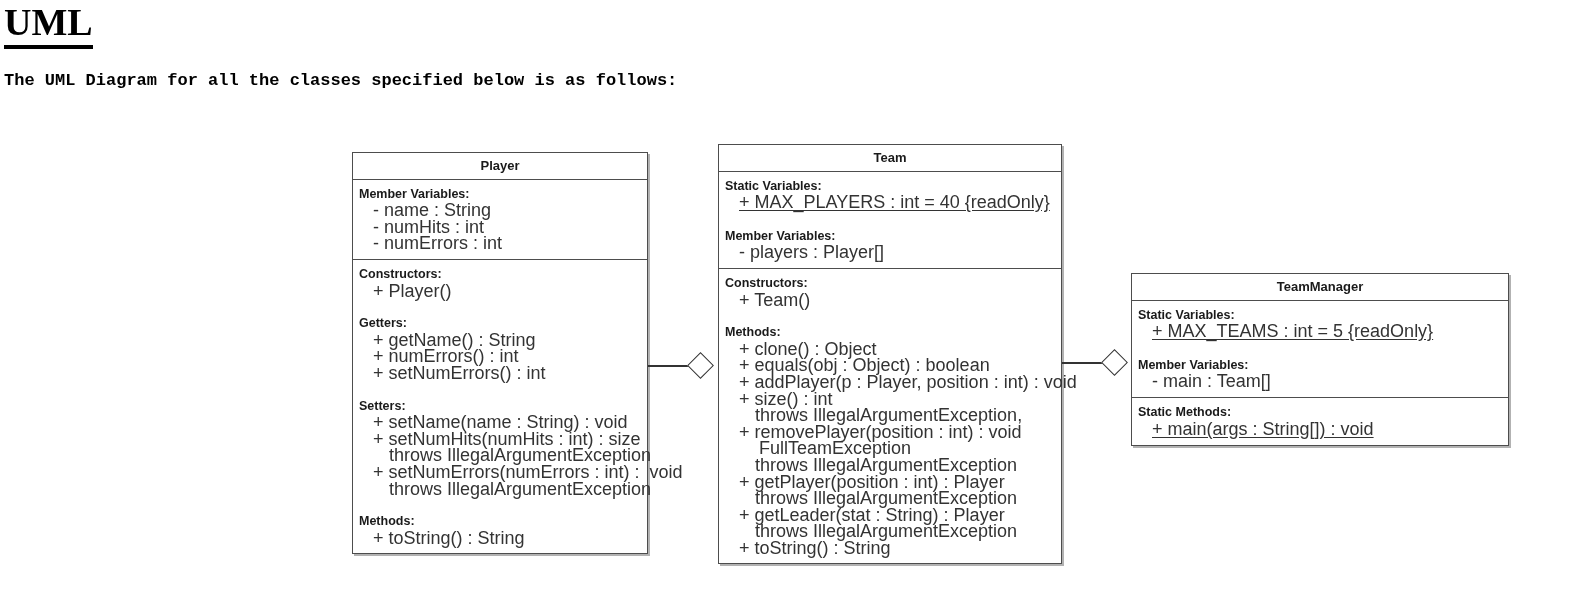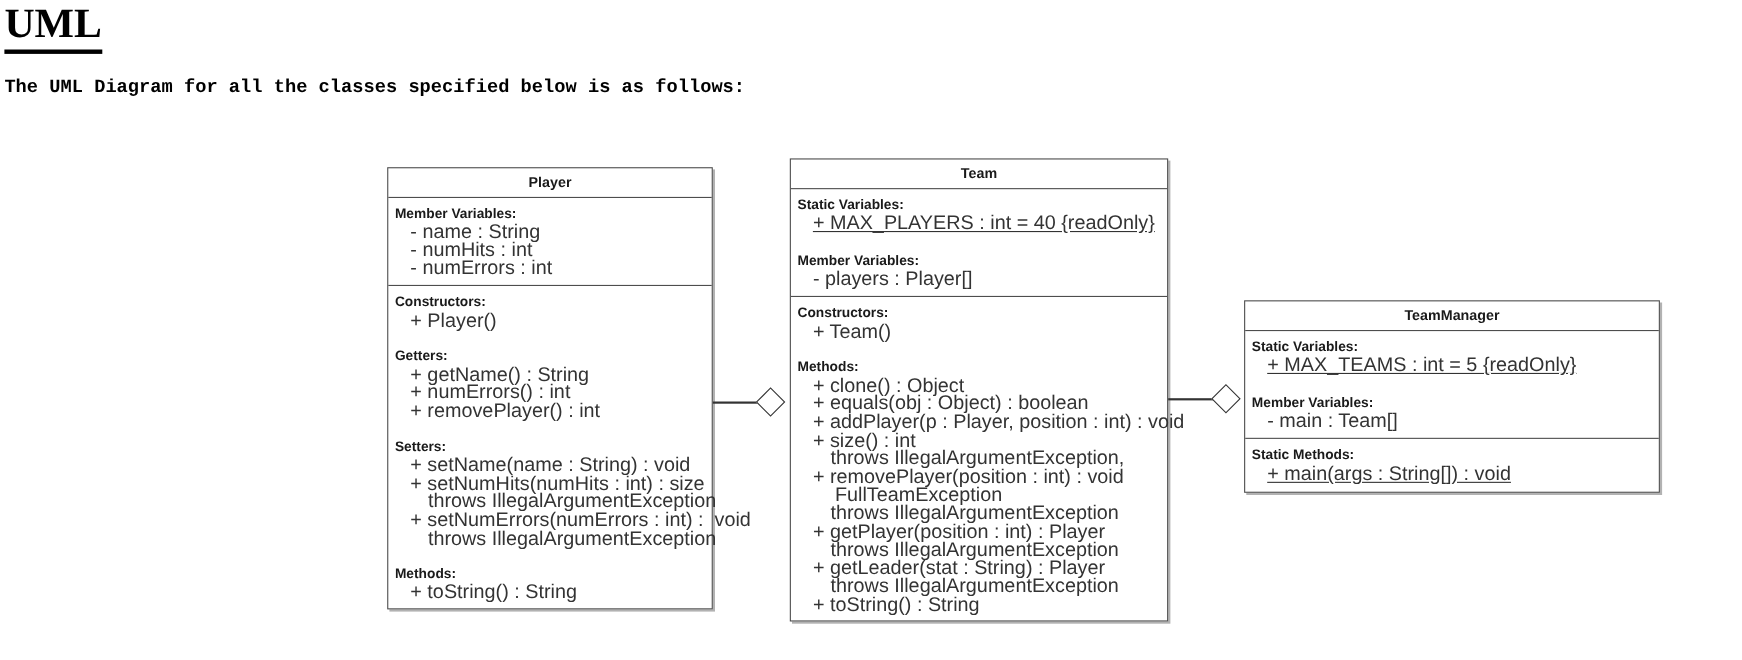--- a/index.html
+++ b/index.html
@@ -134,21 +134,21 @@
       <div class="member">- numErrors : int</div>
     </div>
 
     <div class="uml-compartment">
       <div class="grp-label">Constructors:</div>
       <div class="member">+ Player()</div>
 
       <div class="grp-label spaced">Getters:</div>
       <div class="member">+ getName() : String</div>
       <div class="member">+ numErrors() : int</div>
-      <div class="member">+ removePlayer() : int</div>
+      <div class="member">+ setNumErrors() : int</div>
 
       <div class="grp-label spaced">Setters:</div>
       <div class="member">+ setName(name : String) : void</div>
       <div class="member">+ setNumHits(numHits : int) : size</div>
       <div class="member cont">throws IllegalArgumentException</div>
       <div class="member">+ setNumErrors(numErrors : int) :  void</div>
       <div class="member cont">throws IllegalArgumentException</div>
 
       <div class="grp-label spaced">Methods:</div>
       <div class="member">+ toString() : String</div>

